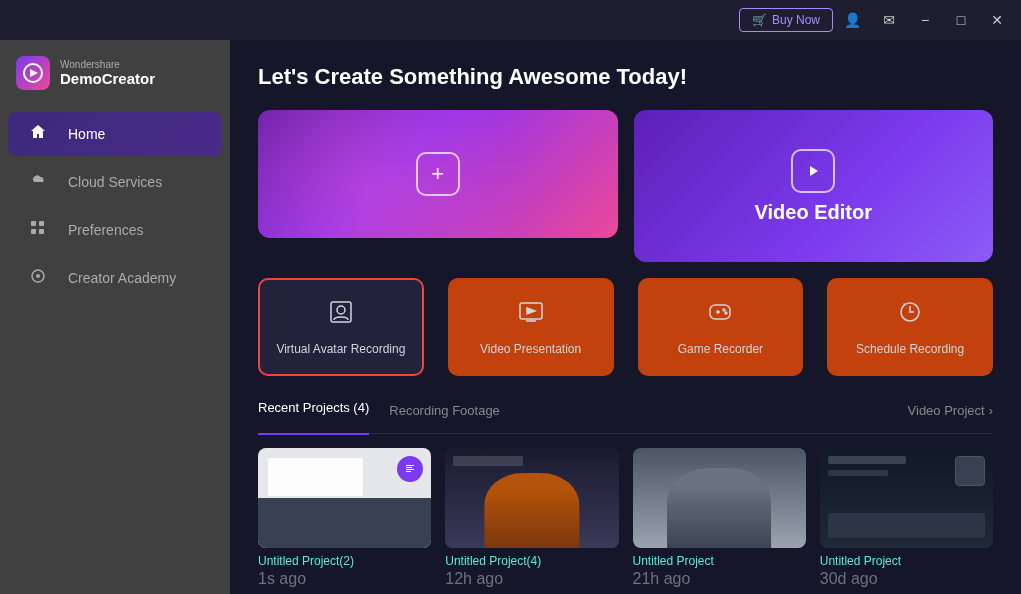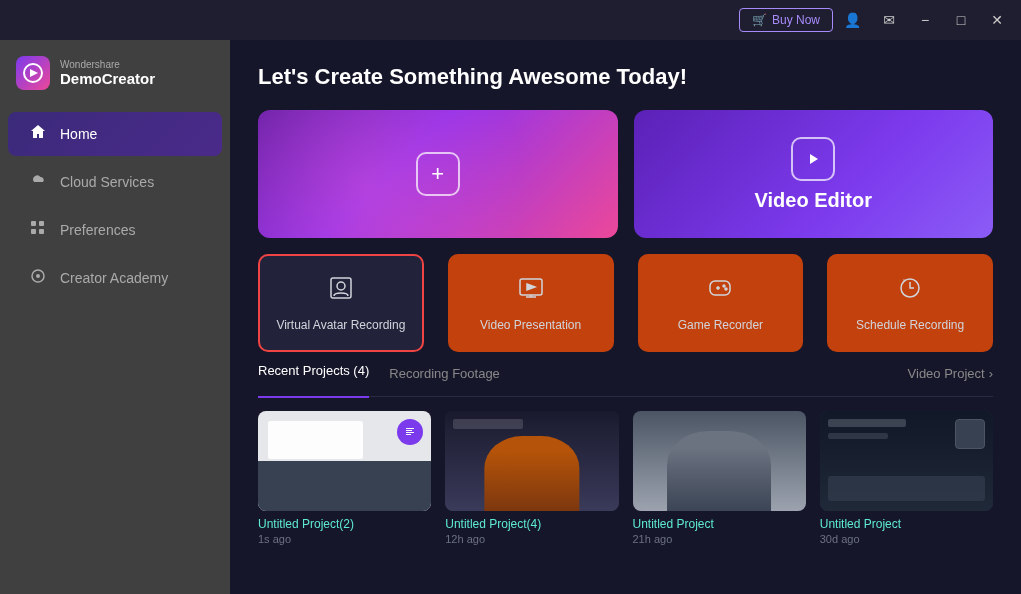--- a/index.html
+++ b/index.html
@@ -98,21 +98,21 @@
     }
     .logo-brand-main {
       color: #fff;
       font-size: 15px;
       font-weight: 600;
     }
 
     .nav-item {
       display: flex;
       align-items: center;
-      gap: 12px;
+      gap: 20px;
       padding: 12px 20px;
       color: #aaa;
       cursor: pointer;
       border-radius: 8px;
       margin: 2px 8px;
       font-size: 14px;
       transition: background 0.15s;
     }
     .nav-item.active {
       background: linear-gradient(135deg, #3b2a7a, #4a2a8a);
@@ -180,42 +180,42 @@
       display: flex;
       align-items: center;
       justify-content: center;
       color: #fff;
       font-size: 22px;
       z-index: 1;
     }
 
     .card-video-editor {
       flex: 1;
-      height: 128px;
+      height: 152px;
       border-radius: 12px;
       background: linear-gradient(135deg, #5b21b6 0%, #7c3aed 60%, #8b5cf6 100%);
       display: flex;
       flex-direction: column;
       align-items: center;
       justify-content: center;
       cursor: pointer;
       gap: 8px;
     }
     .card-video-editor .card-label {
       color: #fff;
       font-size: 20px;
       font-weight: 700;
     }
 
     
     .sub-cards {
       display: grid;
       grid-template-columns: repeat(4, 1fr);
       gap: 24px;
-      margin-bottom: 7px;
+      margin-bottom: 20px;
     }
     .sub-card {
       background: #c2410c;
       border-radius: 10px;
       padding: 18px 10px;
       display: flex;
       flex-direction: column;
       align-items: center;
       justify-content: center;
       gap: 10px;
@@ -284,21 +284,21 @@
       background: #2a2a40;
       margin-bottom: 6px;
     }
     .project-name {
       color: #5eead4;
       font-size: 12px;
       margin-bottom: 2px;
     }
     .project-time {
       color: #6b7280;
-      font-size: 11px;
+      font-size: 16px;
     }
 
     
     .content::-webkit-scrollbar { width: 6px; }
     .content::-webkit-scrollbar-track { background: transparent; }
     .content::-webkit-scrollbar-thumb { background: #444; border-radius: 3px; }
   </style>
 </head>
 <body>
 

